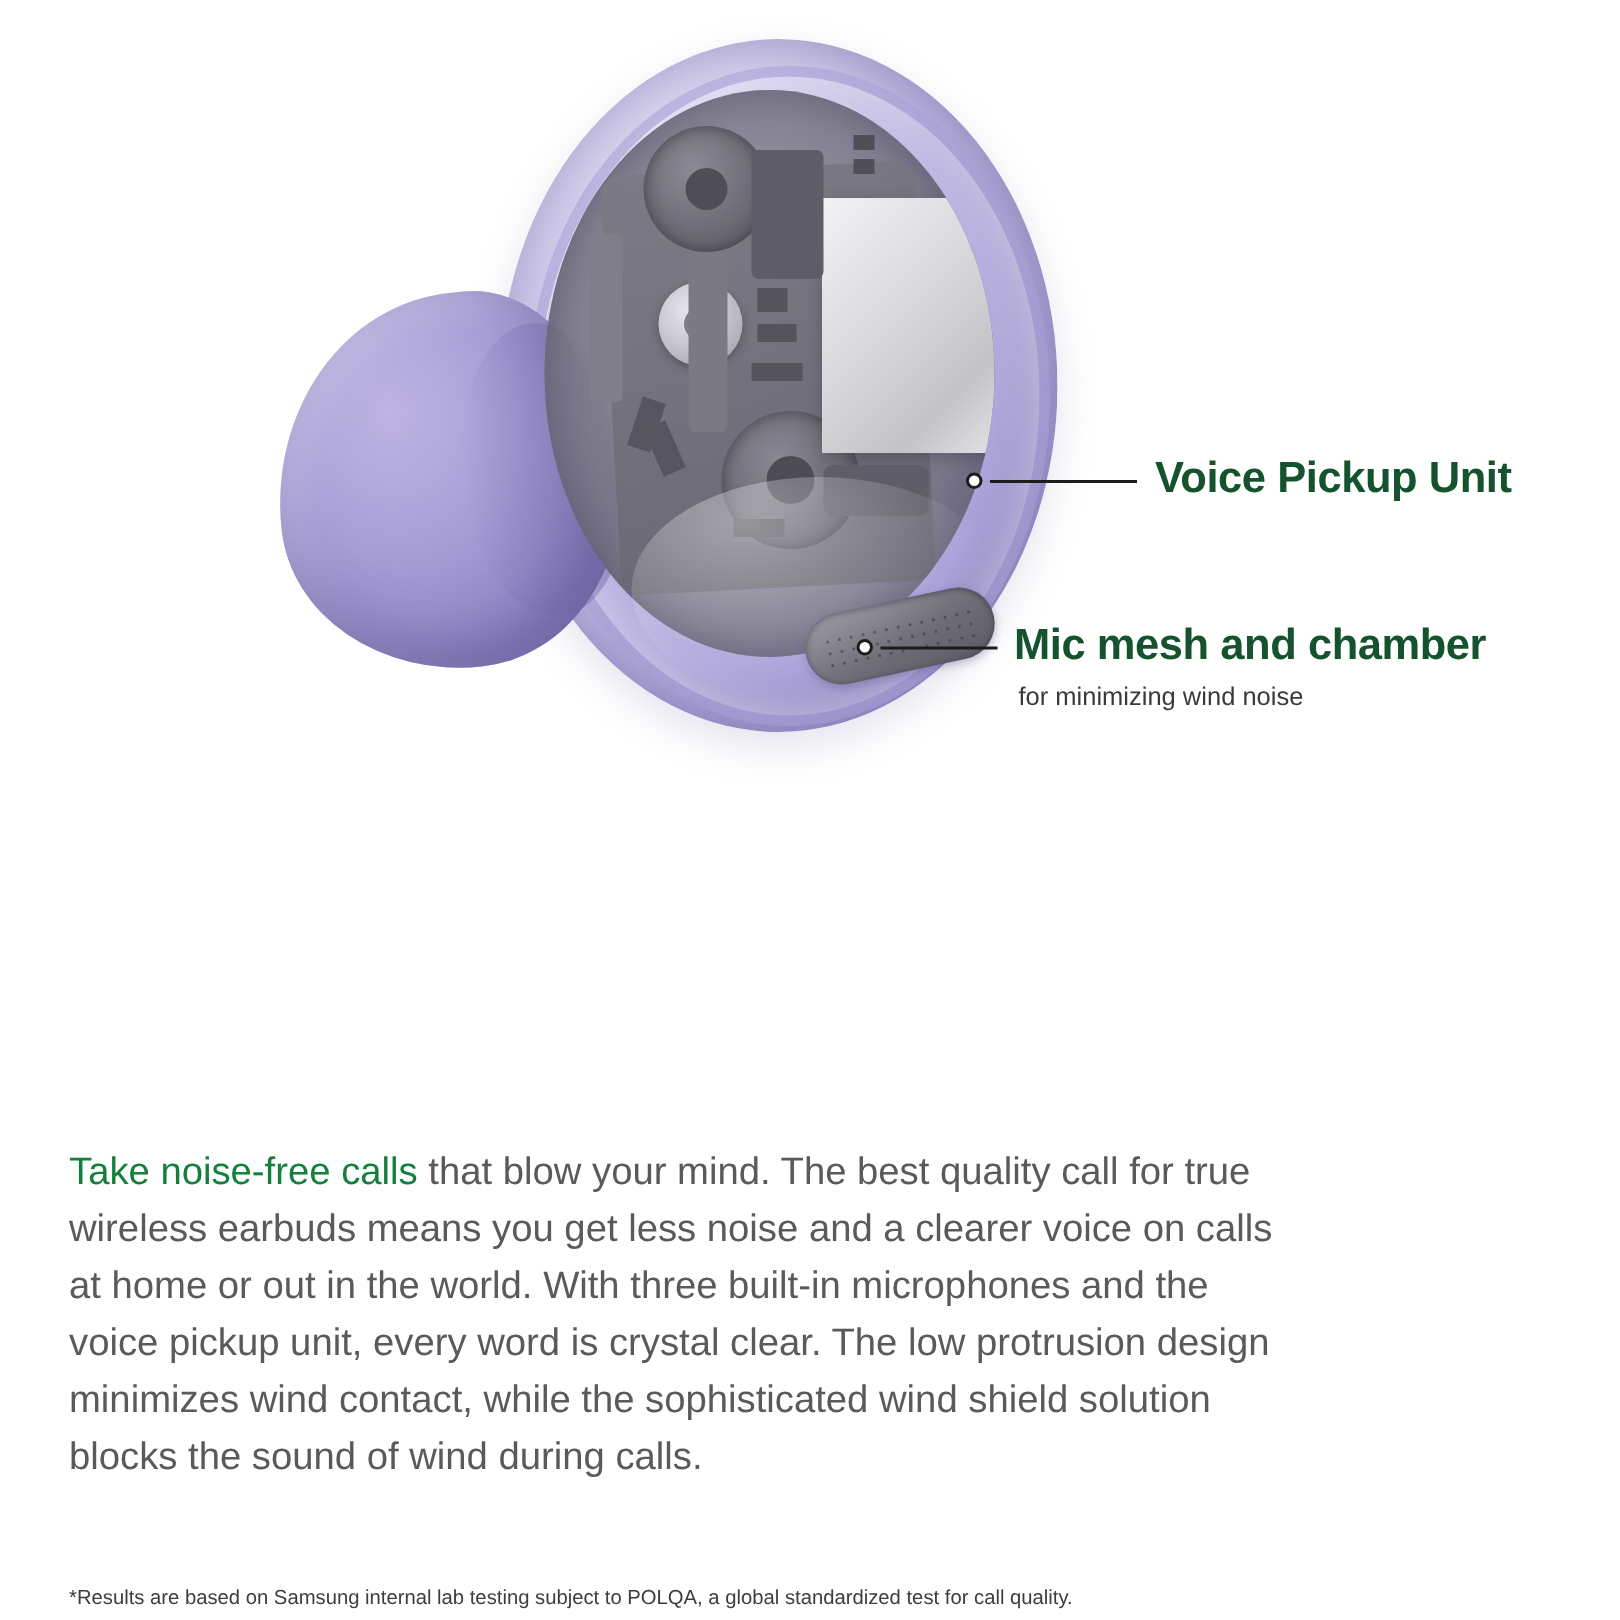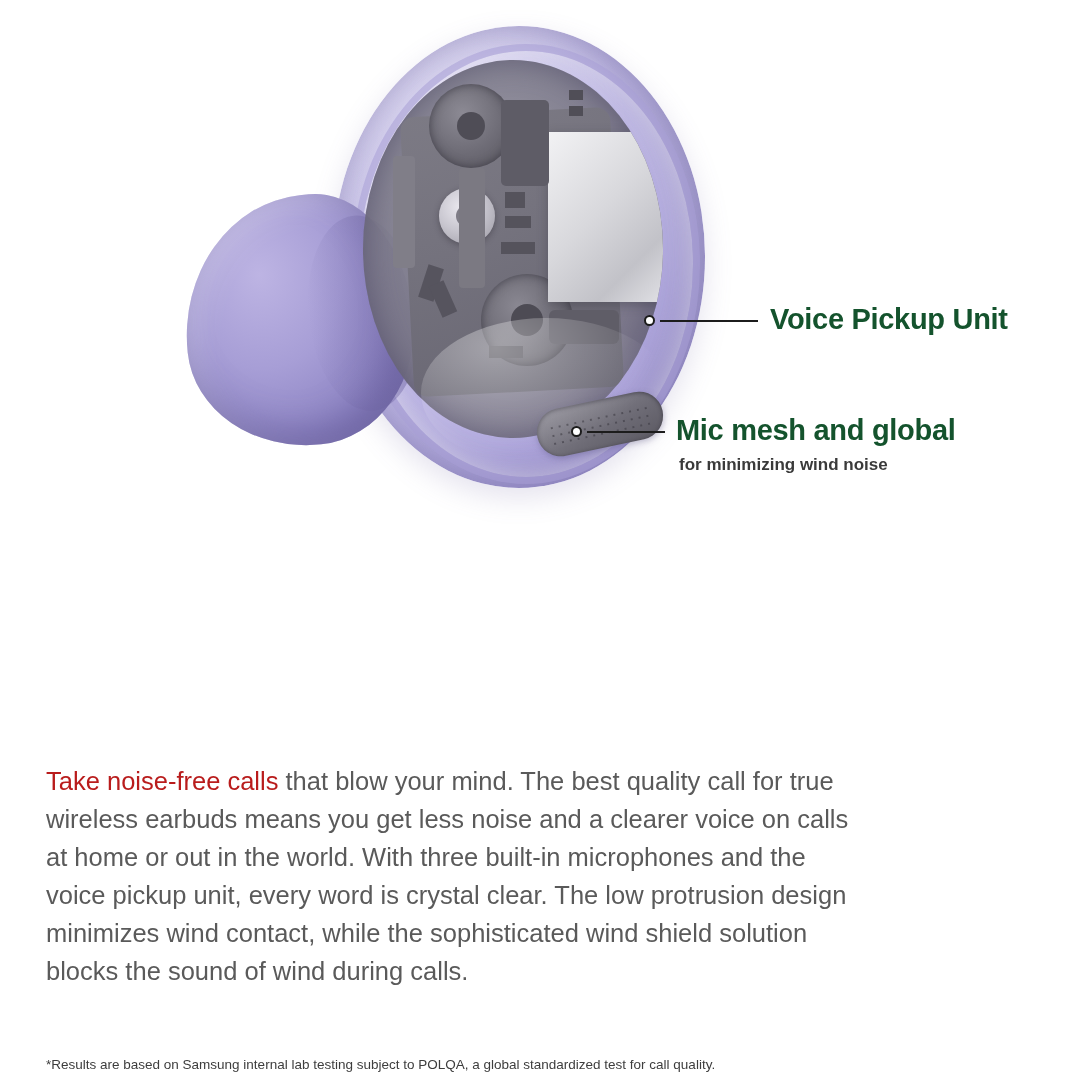--- a/index.html
+++ b/index.html
@@ -224,35 +224,35 @@
 
   #callout-voice { left: 0; top: 0; }
   #callout-voice .dot    { left: 644px; top: 315px; }
   #callout-voice .leader { left: 660px; top: 320px; width: 98px; }
   #callout-voice .label  { left: 770px; top: 303px; }
 
   #callout-mic { left: 0; top: 0; }
   #callout-mic .dot    { left: 571px; top: 426px; }
   #callout-mic .leader { left: 587px; top: 431px; width: 78px; }
   #callout-mic .label  { left: 676px; top: 414px; }
-  #callout-mic .sub    { left: 679px; top: 455px; font-weight: bold; }
+  #callout-mic .sub    { left: 679px; top: 455px; }
 
   
   .body-copy {
     position: absolute;
     left: 46px;
     top: 736px;
     width: 820px;
     font-size: 25.5px;
     line-height: 38px;
     color: #5a5a5a;
     font-weight: 400;
   }
   .body-copy .lead {
-    color: #b91c1c;
+    color: #15803d;
     font-weight: 400;
   }
 
   .footnote {
     position: absolute;
     left: 46px;
     top: 1042px;
     width: 960px;
     font-size: 13.5px;
     line-height: 18px;
@@ -298,21 +298,21 @@
 
     <div class="callout" id="callout-voice">
       <span class="dot"></span>
       <span class="leader"></span>
       <span class="label">Voice Pickup Unit</span>
     </div>
 
     <div class="callout" id="callout-mic">
       <span class="dot"></span>
       <span class="leader"></span>
-      <span class="label">Mic mesh and global</span>
+      <span class="label">Mic mesh and chamber</span>
       <span class="sub">for minimizing wind noise</span>
     </div>
   </div>
 
   <p class="body-copy"><span class="lead">Take noise-free calls</span><span> that blow your mind. The best quality call for true wireless earbuds means you get less noise and a clearer voice on calls at home or out in the world. With three built-in microphones and the voice pickup unit, every word is crystal clear. The low protrusion design minimizes wind contact, while the sophisticated wind shield solution blocks the sound of wind during calls.</span></p>
 
   <p class="footnote">*Results are based on Samsung internal lab testing subject to POLQA, a global standardized test for call quality.</p>
 
 </div>
 

